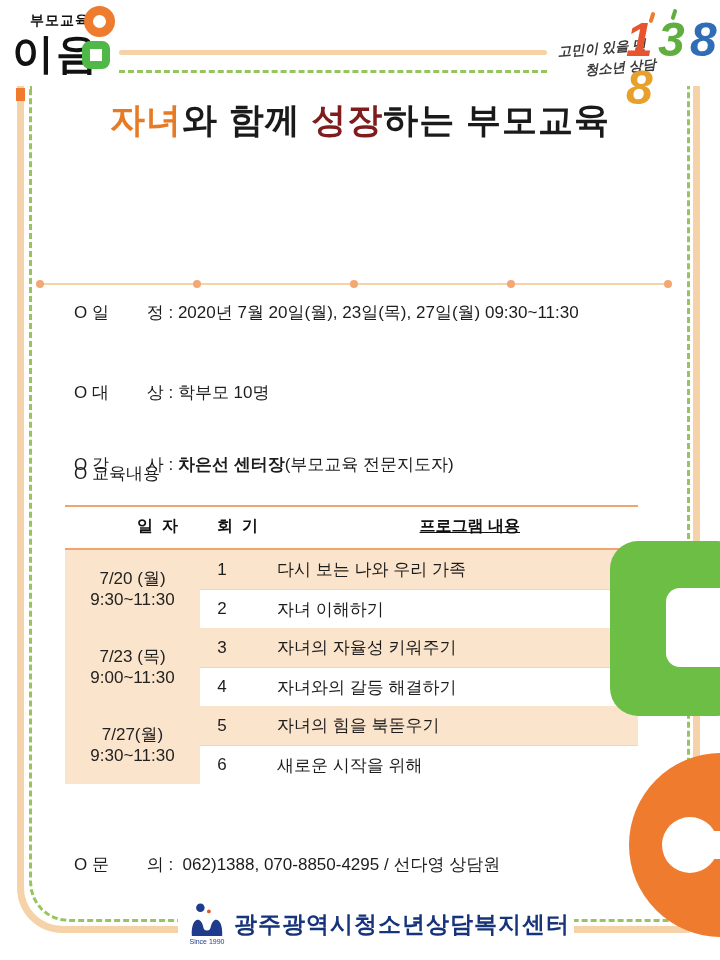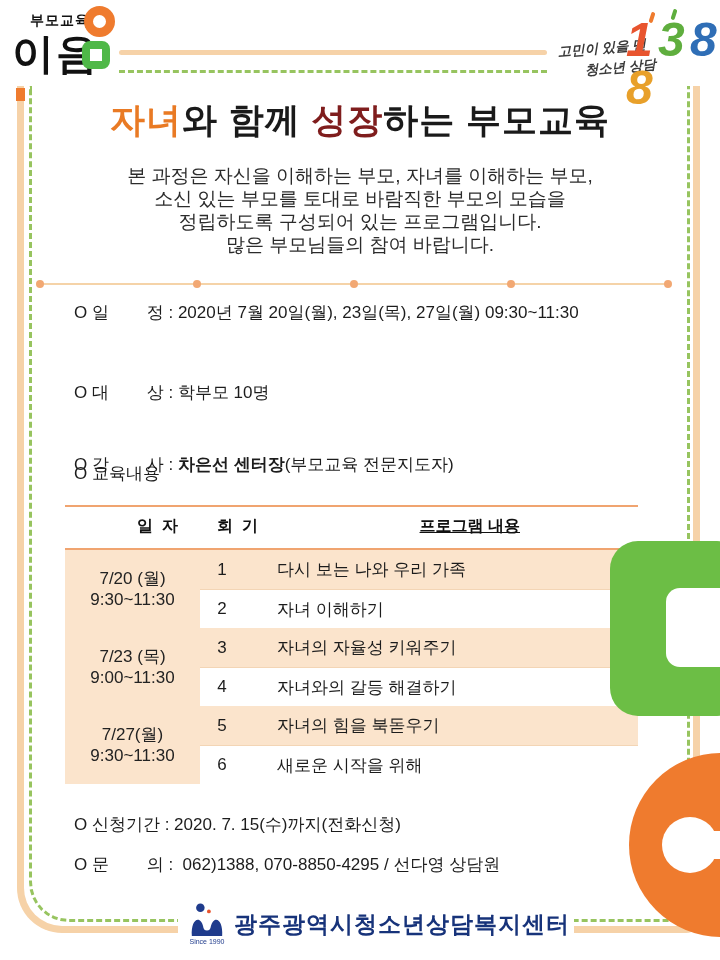--- a/index.html
+++ b/index.html
@@ -106,26 +106,20 @@
     <span style="color:#E8542E">1</span>
     <span style="color:#5FAE3E">3</span>
     <span style="color:#2F6EB6">8</span>
     <span style="color:#E8A02A">8</span>
   </div>
 
   <div class="abs title">
     <span class="c-orange">자녀</span><span>와 함께 </span><span class="c-green">성장</span><span>하는 부모교육</span>
   </div>
 
-  <div class="abs intro">
-    <div>본 과정은 자신을 이해하는 부모, 자녀를 이해하는 부모,</div>
-    <div>소신 있는 부모를 토대로 바람직한 부모의 모습을</div>
-    <div>정립하도록 구성되어 있는 프로그램입니다.</div>
-    <div>많은 부모님들의 참여 바랍니다.</div>
-  </div>
 
   <div class="abs divider">
     <div class="divider-line"></div>
     <div class="dot dot0"></div>
     <div class="dot dot1"></div>
     <div class="dot dot2"></div>
     <div class="dot dot3"></div>
     <div class="dot dot4"></div>
   </div>
 
@@ -184,21 +178,20 @@
         <span class="s-no">6</span>
         <span class="s-title">새로운 시작을 위해</span>
       </div>
       <div class="date-cell">
         <div>7/27(월)</div>
         <div>9:30~11:30</div>
       </div>
     </div>
   </div>
 
-  <div class="abs info n1">O 신청기간 : 2020. 7. 15(수)까지(전화신청)</div>
   <div class="abs info n2">O 문        의 :  062)1388, 070-8850-4295 / 선다영 상담원</div>
 
   <div class="abs shape-green"></div>
   <div class="abs shape-green-notch"></div>
   <div class="abs shape-orange"></div>
   <div class="abs shape-orange-hole"></div>
   <div class="abs shape-orange-slot"></div>
 
   <div class="abs footer-mask"></div>
   <div class="abs f-icon">

